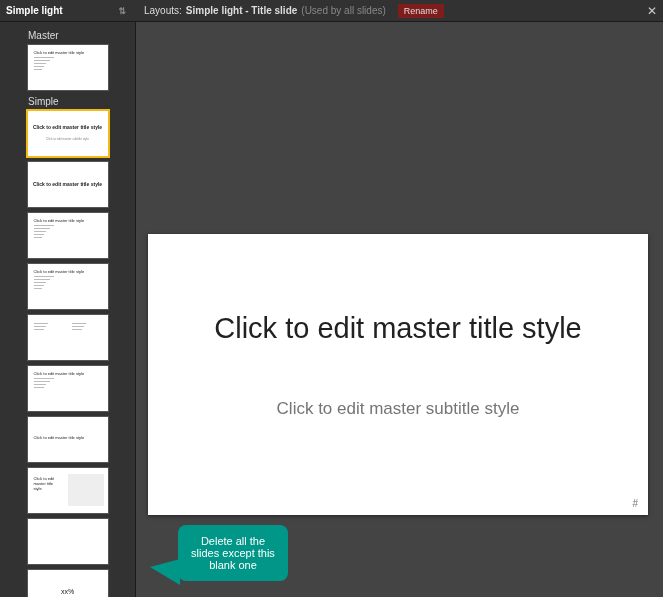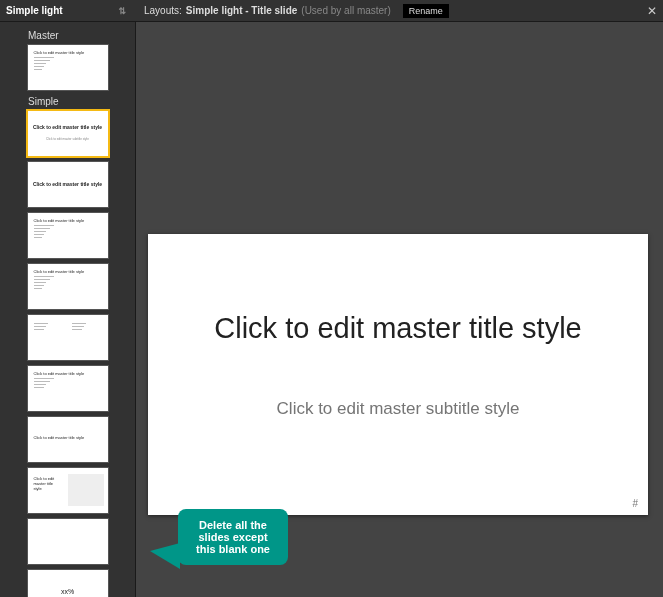--- a/index.html
+++ b/index.html
@@ -38,21 +38,21 @@
   color: #ddd;
   font-size: 10px;
   display: flex;
   align-items: center;
   gap: 4px;
 }
 .editing .used {
   color: #888;
 }
 .rename-btn {
-  background: #000000;
+  background: #7f1d1d;
   color: #ddd;
   border: none;
   font-size: 9px;
   padding: 2px 6px;
   margin-left: 8px;
   border-radius: 0;
 }
 .close-x {
   margin-left: auto;
   color: #ccc;
@@ -165,29 +165,28 @@
 .slide-hash {
   position: absolute;
   bottom: 6px;
   right: 10px;
   font-size: 10px;
   color: #777;
 }
 .callout {
   position: absolute;
   left: 178px;
-  top: 509px;
+  top: 525px;
   width: 110px;
   background: #009688;
   color: #fff;
   font-size: 11px;
   text-align: center;
   padding: 10px 10px;
   border-radius: 8px;
-  font-weight: bold;
 }
 .callout::before {
   content: "";
   position: absolute;
   left: -28px;
   top: 34px;
   width: 0; height: 0;
   border-top: 8px solid transparent;
   border-bottom: 18px solid transparent;
   border-right: 30px solid #009688;
@@ -197,21 +196,21 @@
 <body>
 
 <div class="topbar">
   <div class="theme-name">
     <span>Simple light</span>
     <span class="theme-chev">⇅</span>
   </div>
   <div class="editing">
     <span>Layouts:</span>
     <b>Simple light - Title slide</b>
-    <span class="used">(Used by all master)</span>
+    <span class="used">(Used by all slides)</span>
     <button class="rename-btn">Rename</button>
   </div>
   <div class="close-x">✕</div>
 </div>
 
 <div class="main">
   <div class="sidebar">
     <div class="section-label">Master</div>
 
     <div class="thumb">

